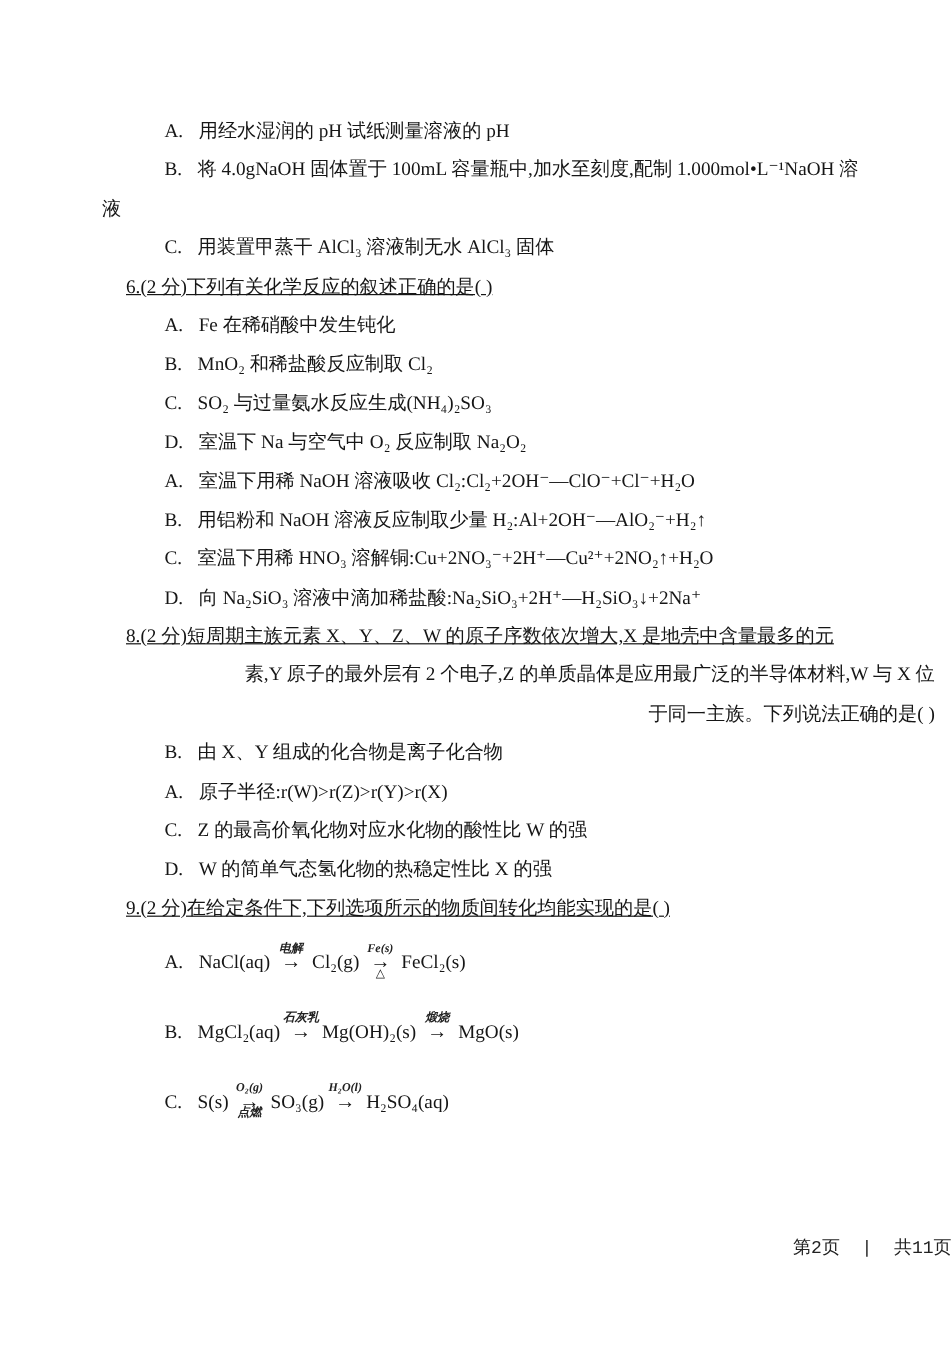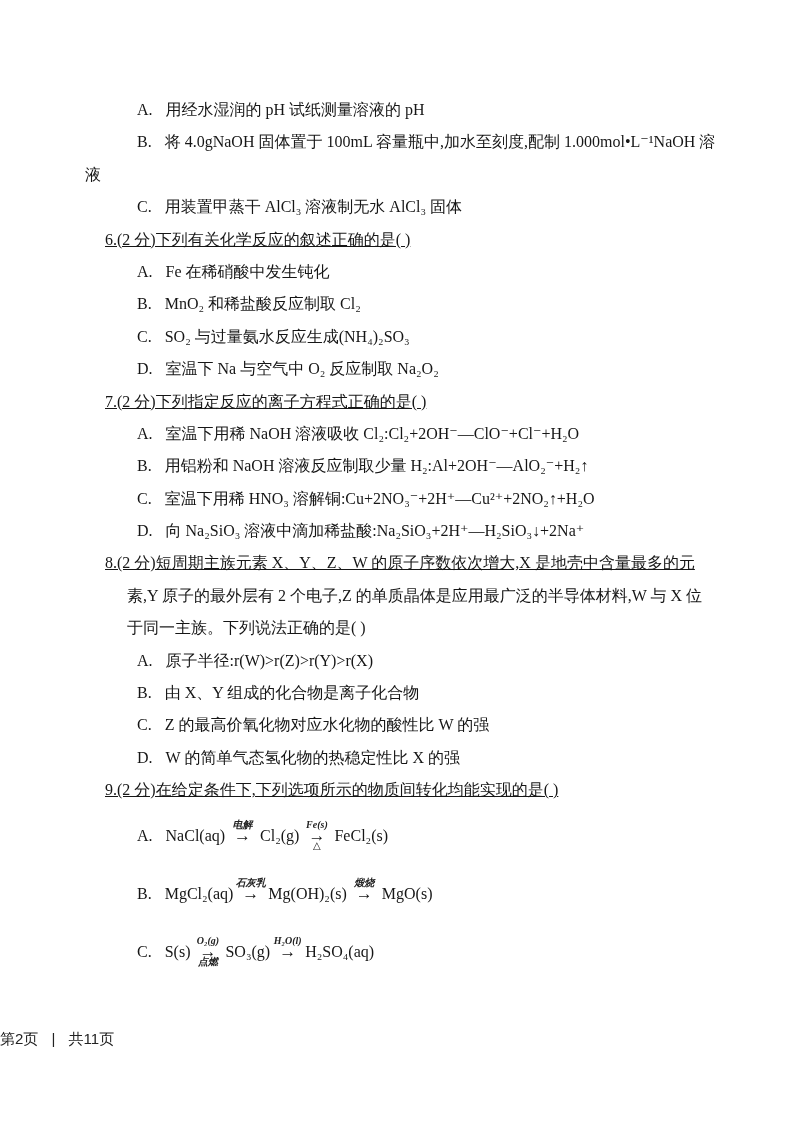--- a/index.html
+++ b/index.html
@@ -18,21 +18,21 @@
     top:94px;left:85px;right:14px;
   }
   .line{
     height:32.4px;
     line-height:32.4px;
     font-size:16px;
     white-space:nowrap;
   }
   .ind-margin{padding-left:0;}
   .ind-qnum{padding-left:20px;text-decoration:underline;}
-  .ind-wrap{padding-left:42px;}
+  .ind-wrap{padding-left:42px;text-align:right;}
   .ind-option{padding-left:52px;}
   .opt-label{display:inline-block;margin-right:13px;}
   
   .rx{
     height:58px;
     line-height:58px;
     font-size:16px;
     white-space:nowrap;
   }
   .rx-text{display:inline-block;}
@@ -54,51 +54,50 @@
     font-weight:700;
     line-height:1.1;
     white-space:nowrap;
     color:#222;
   }
   .rx-above{bottom:14px;}
   .rx-below{top:13px;}
   .footer{
     position:absolute;
     top:1030px;left:0;width:100%;
-    text-align:left;
-    font-family:Liberation Sans, sans-serif;
+    text-align:right;
+    font-family:Liberation Mono, monospace;
     font-size:15px;
     color:#222222;
   }
   .footer .sep{display:inline-block;margin:0 9px;}
 </style>
 </head>
 <body>
 
 <div class="page">
   <div class="content">
       <div class="line ind-option"><span class="opt-label">A.</span><span>用经水湿润的 pH 试纸测量溶液的 pH</span></div>
       <div class="line ind-option"><span class="opt-label">B.</span><span>将 4.0gNaOH 固体置于 100mL 容量瓶中,加水至刻度,配制 1.000mol•L⁻¹NaOH 溶</span></div>
       <div class="line ind-margin"><span>液</span></div>
       <div class="line ind-option"><span class="opt-label">C.</span><span>用装置甲蒸干 AlCl₃ 溶液制无水 AlCl₃ 固体</span></div>
       <div class="line ind-qnum"><span>6.(2 分)下列有关化学反应的叙述正确的是(  )</span></div>
       <div class="line ind-option"><span class="opt-label">A.</span><span>Fe 在稀硝酸中发生钝化</span></div>
       <div class="line ind-option"><span class="opt-label">B.</span><span>MnO₂ 和稀盐酸反应制取 Cl₂</span></div>
       <div class="line ind-option"><span class="opt-label">C.</span><span>SO₂ 与过量氨水反应生成(NH₄)₂SO₃</span></div>
       <div class="line ind-option"><span class="opt-label">D.</span><span>室温下 Na 与空气中 O₂ 反应制取 Na₂O₂</span></div>
-      <div class="line ind-qnum"><span>7.(2 分)下列指定反应的离子方程式正确的是(  )</span></div>
       <div class="line ind-option"><span class="opt-label">A.</span><span>室温下用稀 NaOH 溶液吸收 Cl₂:Cl₂+2OH⁻—ClO⁻+Cl⁻+H₂O</span></div>
       <div class="line ind-option"><span class="opt-label">B.</span><span>用铝粉和 NaOH 溶液反应制取少量 H₂:Al+2OH⁻—AlO₂⁻+H₂↑</span></div>
       <div class="line ind-option"><span class="opt-label">C.</span><span>室温下用稀 HNO₃ 溶解铜:Cu+2NO₃⁻+2H⁺—Cu²⁺+2NO₂↑+H₂O</span></div>
       <div class="line ind-option"><span class="opt-label">D.</span><span>向 Na₂SiO₃ 溶液中滴加稀盐酸:Na₂SiO₃+2H⁺—H₂SiO₃↓+2Na⁺</span></div>
       <div class="line ind-qnum"><span>8.(2 分)短周期主族元素 X、Y、Z、W 的原子序数依次增大,X 是地壳中含量最多的元</span></div>
       <div class="line ind-wrap"><span>素,Y 原子的最外层有 2 个电子,Z 的单质晶体是应用最广泛的半导体材料,W 与 X 位</span></div>
       <div class="line ind-wrap"><span>于同一主族。下列说法正确的是(  )</span></div>
+      <div class="line ind-option"><span class="opt-label">B.</span><span>由 X、Y 组成的化合物是离子化合物</span></div>
       <div class="line ind-option"><span class="opt-label">A.</span><span>原子半径:r(W)&gt;r(Z)&gt;r(Y)&gt;r(X)</span></div>
-      <div class="line ind-option"><span class="opt-label">B.</span><span>由 X、Y 组成的化合物是离子化合物</span></div>
       <div class="line ind-option"><span class="opt-label">C.</span><span>Z 的最高价氧化物对应水化物的酸性比 W 的强</span></div>
       <div class="line ind-option"><span class="opt-label">D.</span><span>W 的简单气态氢化物的热稳定性比 X 的强</span></div>
       <div class="line ind-qnum"><span>9.(2 分)在给定条件下,下列选项所示的物质间转化均能实现的是(  )</span></div>
       <div class="rx ind-option"><span class="opt-label">A.</span><span class="rx-text">NaCl(aq)</span><span class="rx-arrow"><span class="rx-above">电解</span><span class="rx-glyph">→</span></span><span class="rx-text">Cl₂(g)</span><span class="rx-arrow"><span class="rx-above">Fe(s)</span><span class="rx-glyph">→</span><span class="rx-below">△</span></span><span class="rx-text">FeCl₂(s)</span></div>
       <div class="rx ind-option"><span class="opt-label">B.</span><span class="rx-text">MgCl₂(aq)</span><span class="rx-arrow"><span class="rx-above">石灰乳</span><span class="rx-glyph">→</span></span><span class="rx-text">Mg(OH)₂(s)</span><span class="rx-arrow"><span class="rx-above">煅烧</span><span class="rx-glyph">→</span></span><span class="rx-text">MgO(s)</span></div>
       <div class="rx ind-option"><span class="opt-label">C.</span><span class="rx-text">S(s)</span><span class="rx-arrow"><span class="rx-above">O₂(g)</span><span class="rx-glyph">→</span><span class="rx-below">点燃</span></span><span class="rx-text">SO₃(g)</span><span class="rx-arrow"><span class="rx-above">H₂O(l)</span><span class="rx-glyph">→</span></span><span class="rx-text">H₂SO₄(aq)</span></div>
     </div>
   <div class="footer">
     <span>第2页</span>
     <span class="sep">|</span>

